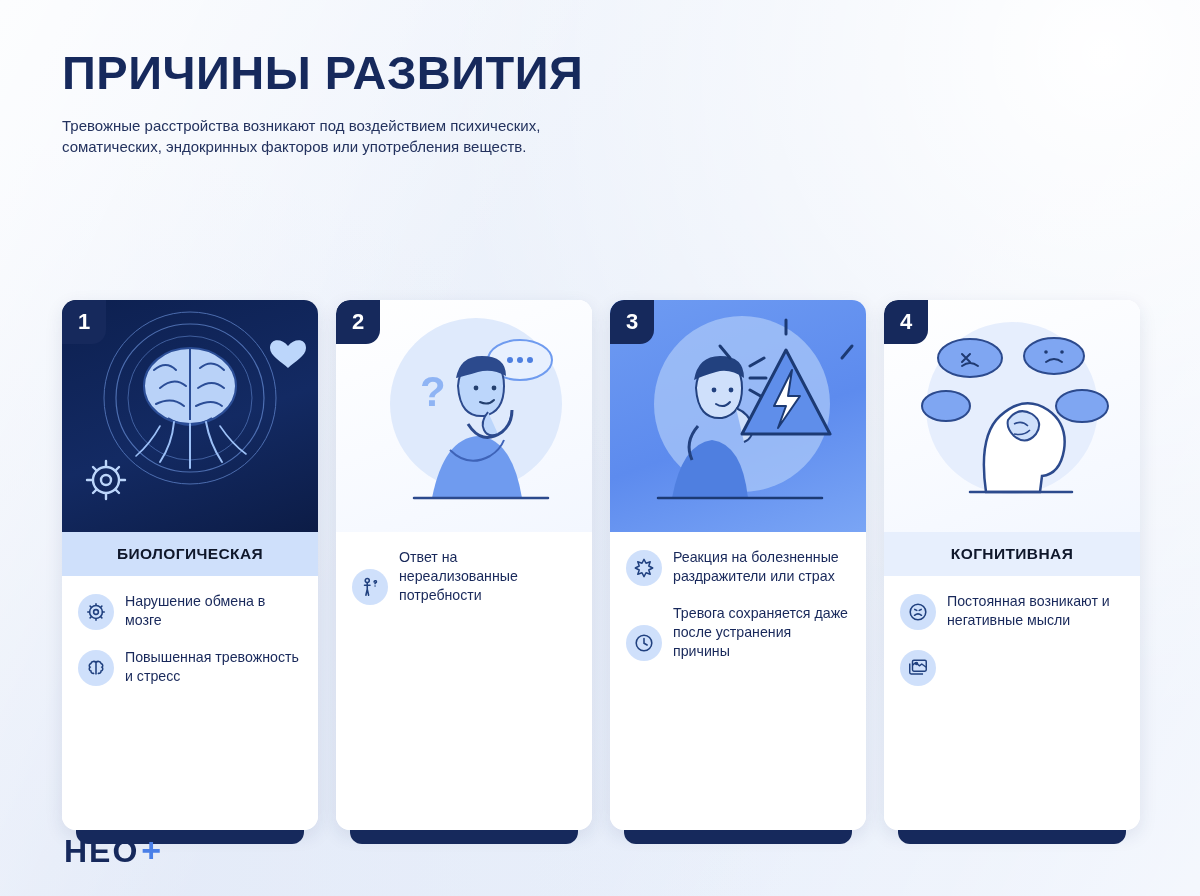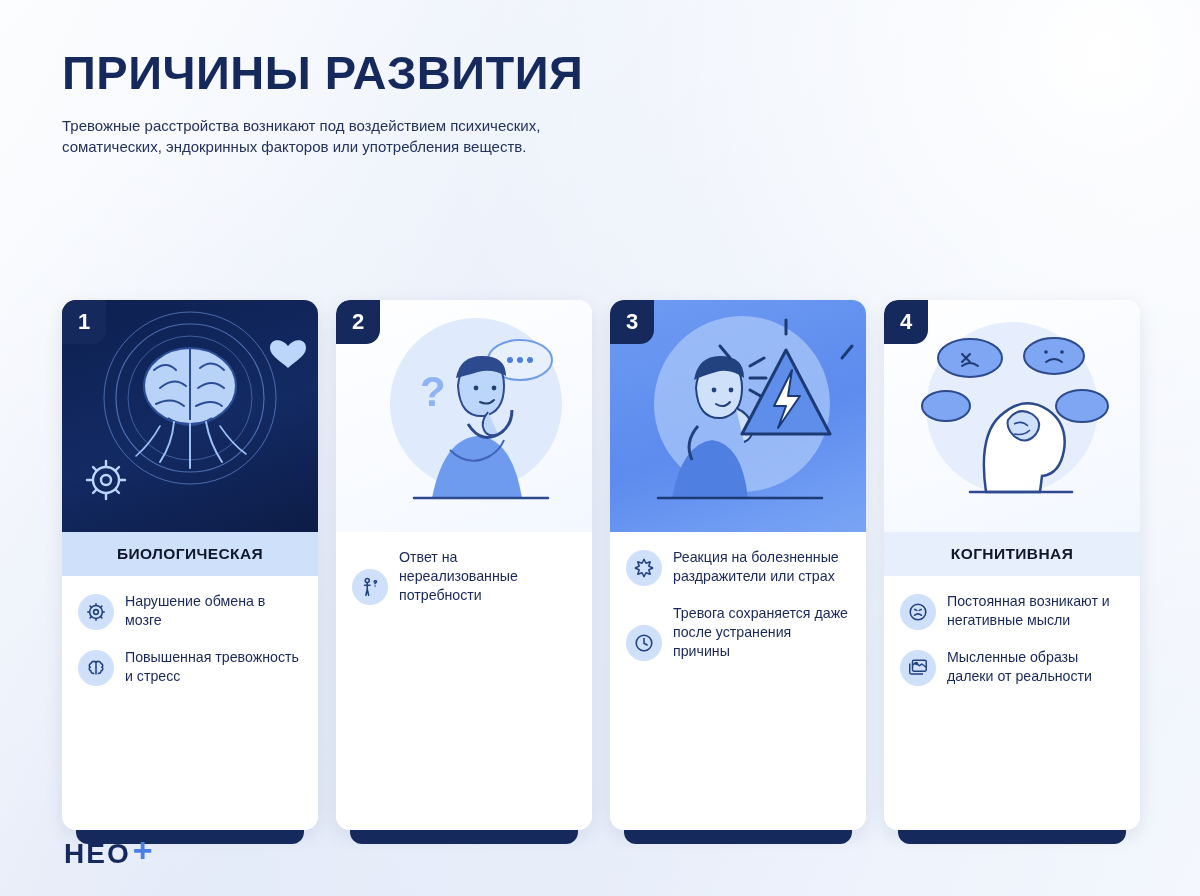--- a/index.html
+++ b/index.html
@@ -127,21 +127,21 @@
     font-size: 14.2px;
     line-height: 1.33;
     color: #18285a;
   }
 
   .logo {
     position: absolute; left: 64px; bottom: 26px;
     display: flex; align-items: flex-end; gap: 2px;
   }
   .logo-text {
-    font-size: 28px; font-weight: 800; letter-spacing: 2px;
+    font-size: 32px; font-weight: 800; letter-spacing: 2px;
     color: #16295c;
   }
   .logo-plus { color: #4a7fe8; font-size: 34px; font-weight: 800; }
 </style>
 </head>
 <body>
 
 <div class="page">
 
   <div class="header">
@@ -365,21 +365,20 @@
           </div>
           <div class="item">
             <span class="ic">
               <svg width="22" height="22" viewBox="0 0 24 24" fill="none" stroke="#20407f" stroke-width="1.6" stroke-linejoin="round">
                 <rect x="6" y="3.5" width="15" height="12" rx="1.5"></rect>
                 <path d="M6 8.8l3.5-2.6 4 3.4 2.6-2 4.9 3.6"></path>
                 <circle cx="10.4" cy="7.2" r="1.1"></circle>
                 <path d="M17.5 18.5H4.5a1.5 1.5 0 01-1.5-1.5V7"></path>
               </svg>
             </span>
-            <span class="itxt">Мысленные образы далеки от реальности</span>
           </div>
         </div>
       </div>
     </div>
 
   </div>
 
   <div class="logo">
     <span class="logo-text">НЕО</span>
     <span class="logo-plus">+</span>

